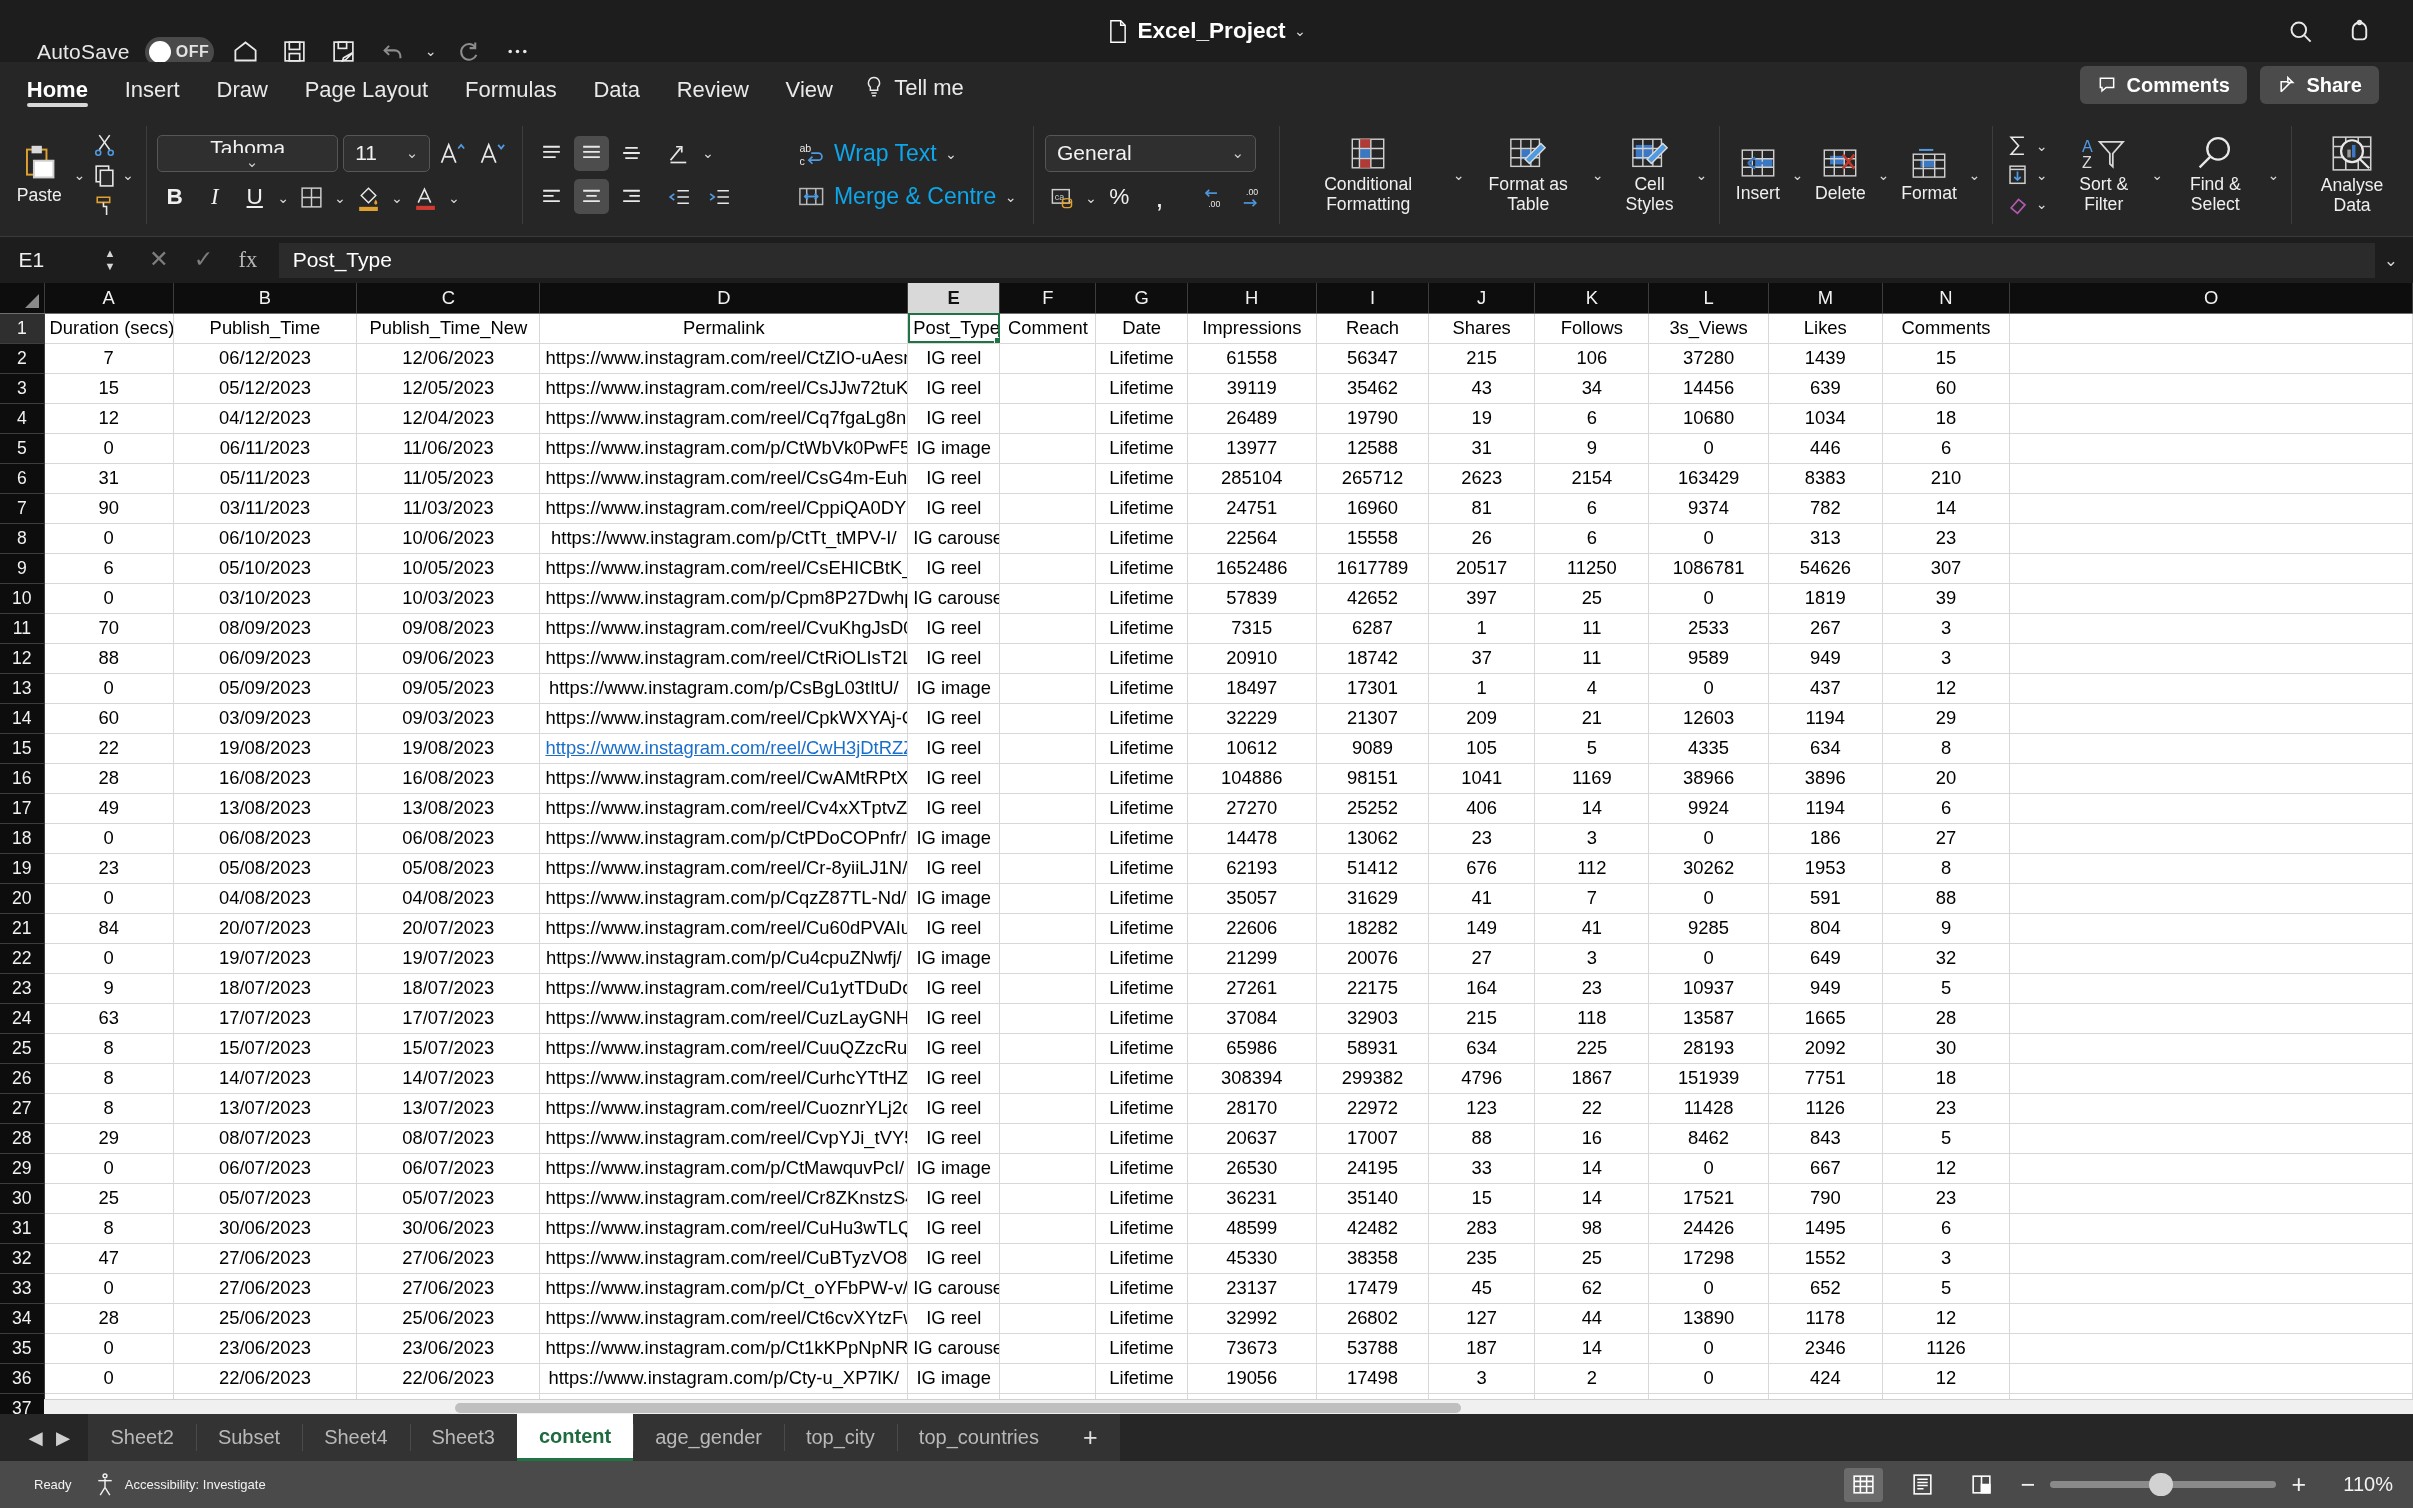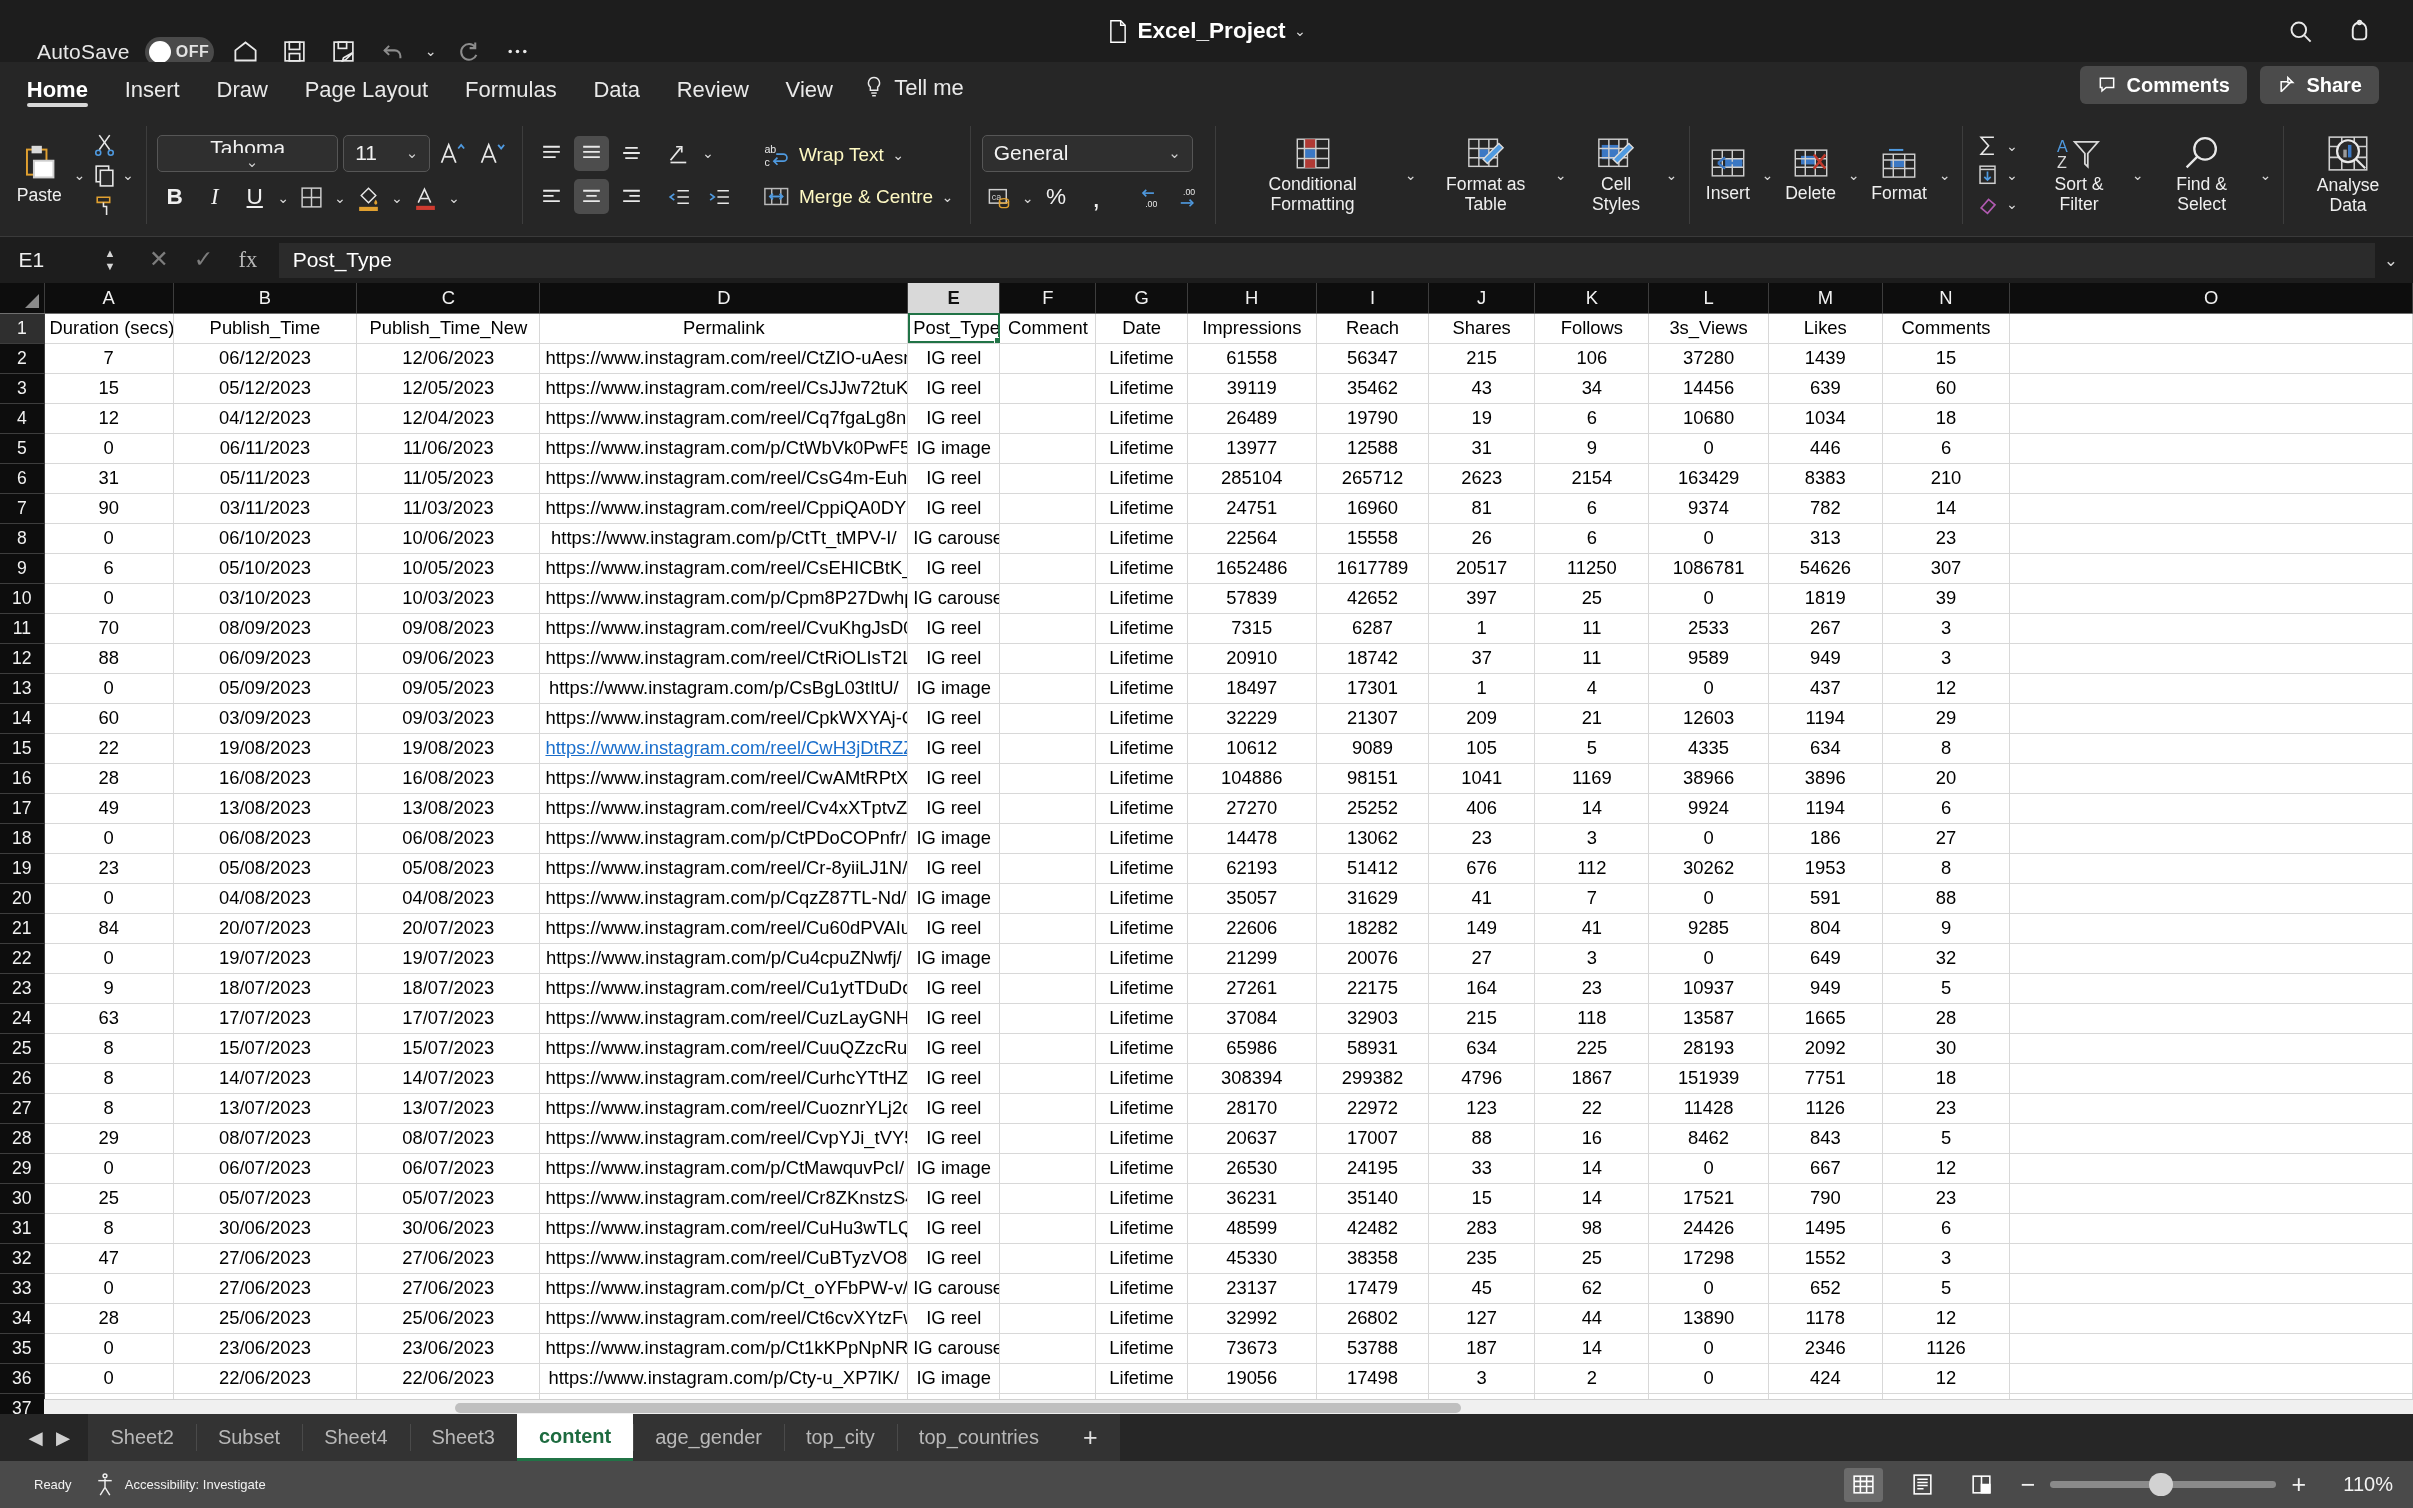--- a/index.html
+++ b/index.html
@@ -86,22 +86,22 @@
   .combo .cv { color:#d0d0d0; font-size:15px; margin-left:8.4px;}
   .fontname { width: 181px; flex-direction: column; }
   .fontsize { width: 87px; }
   .numfmt   { width: 211px; }
   .sqbtn {
     width:35px; height:35px; display:flex; align-items:center; justify-content:center;
     border-radius:5px; cursor:pointer;
   }
   .sqbtn.on { background:#4d4d4d; }
   .sqbtn .g { color:#f0f0f0; font-size:22.6px; line-height:1; }
-  .txtbtn { display:flex; align-items:center; gap:8.4px; cursor:pointer; padding:3.4px 5px;}
-  .txtbtn .t { color:#fef9c3; font-size:19px; white-space:nowrap;}
+  .txtbtn { display:flex; align-items:center; gap:8.4px; cursor:pointer; padding:3.4px 5px;margin-left:35px;}
+  .txtbtn .t { color:#0ea5e9; font-size:23px; white-space:nowrap;}
   .fgrid { display:flex; flex-direction:column; gap:8.4px; }
   .frowa { display:flex; align-items:center; gap:5px;}
 
   
   .fbar {
     height: 47px; background:#1d1d1d; display:flex; align-items:center;
     flex:0 0 47px; border-top:0.8px solid #3a3a3a;
   }
   .namebox {
     width: 127px; height:100%; display:flex; align-items:center; justify-content:space-between;

